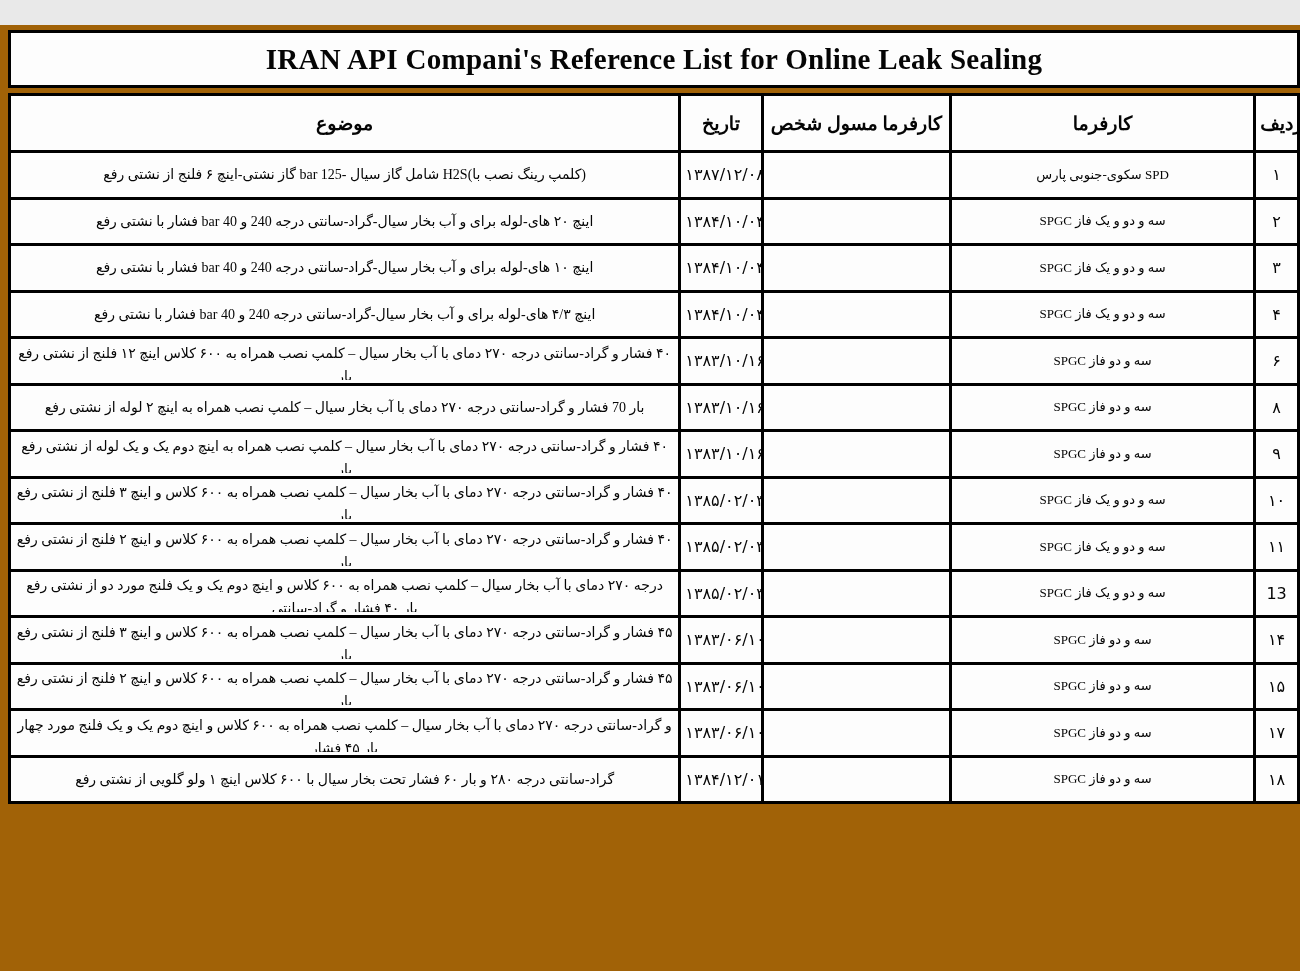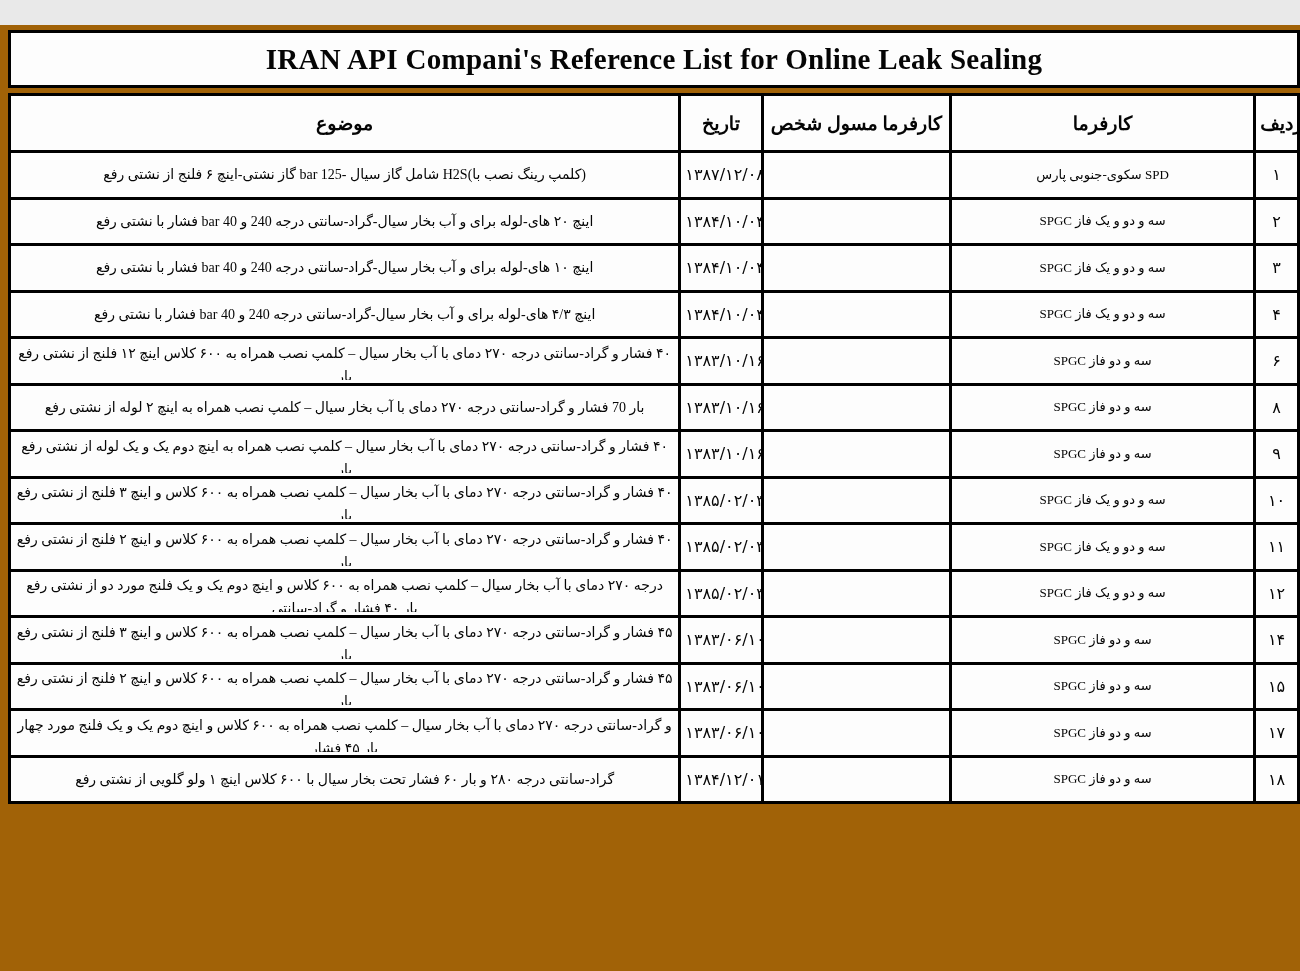--- a/index.html
+++ b/index.html
@@ -184,21 +184,21 @@
           <td class="employer-cell">SPGC ‎فاز ‎یک ‎و ‎دو ‎و ‎سه</td>
           <td class="no-cell">۱۱</td>
         </tr>
         <tr>
           <td class="subject-cell">
             <span class="subject-text">رفع ‎نشتی ‎از ‎دو ‎مورد ‎فلنج ‎یک ‎و ‎یک ‎دوم ‎اینچ ‎و ‎کلاس ‎۶۰۰ ‎به ‎همراه ‎نصب ‎کلمپ ‎–‎ ‎سیال ‎بخار ‎آب ‎با ‎دمای ‎۲۷۰ ‎درجه ‎سانتی-‎گراد ‎و ‎فشار ‎۴۰ ‎بار</span>
           </td>
           <td class="date-cell">۱۳۸۵/۰۲/۰۳</td>
           <td class="person-cell"></td>
           <td class="employer-cell">SPGC ‎فاز ‎یک ‎و ‎دو ‎و ‎سه</td>
-          <td class="no-cell">۱۲</td>
+          <td class="no-cell">13</td>
         </tr>
         <tr>
           <td class="subject-cell">
             <span class="subject-text">رفع ‎نشتی ‎از ‎فلنج ‎۳ ‎اینچ ‎و ‎کلاس ‎۶۰۰ ‎به ‎همراه ‎نصب ‎کلمپ ‎–‎ ‎سیال ‎بخار ‎آب ‎با ‎دمای ‎۲۷۰ ‎درجه ‎سانتی-‎گراد ‎و ‎فشار ‎۴۵ ‎بار</span>
           </td>
           <td class="date-cell">۱۳۸۳/۰۶/۱۰</td>
           <td class="person-cell"></td>
           <td class="employer-cell">SPGC ‎فاز ‎دو ‎و ‎سه</td>
           <td class="no-cell">۱۴</td>
         </tr>

